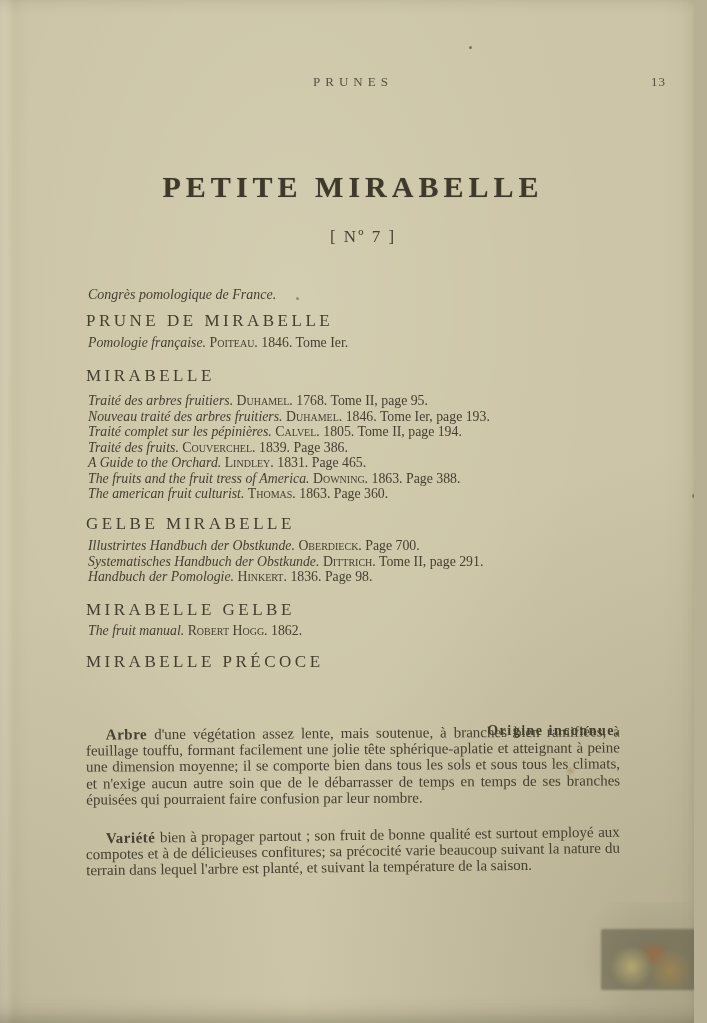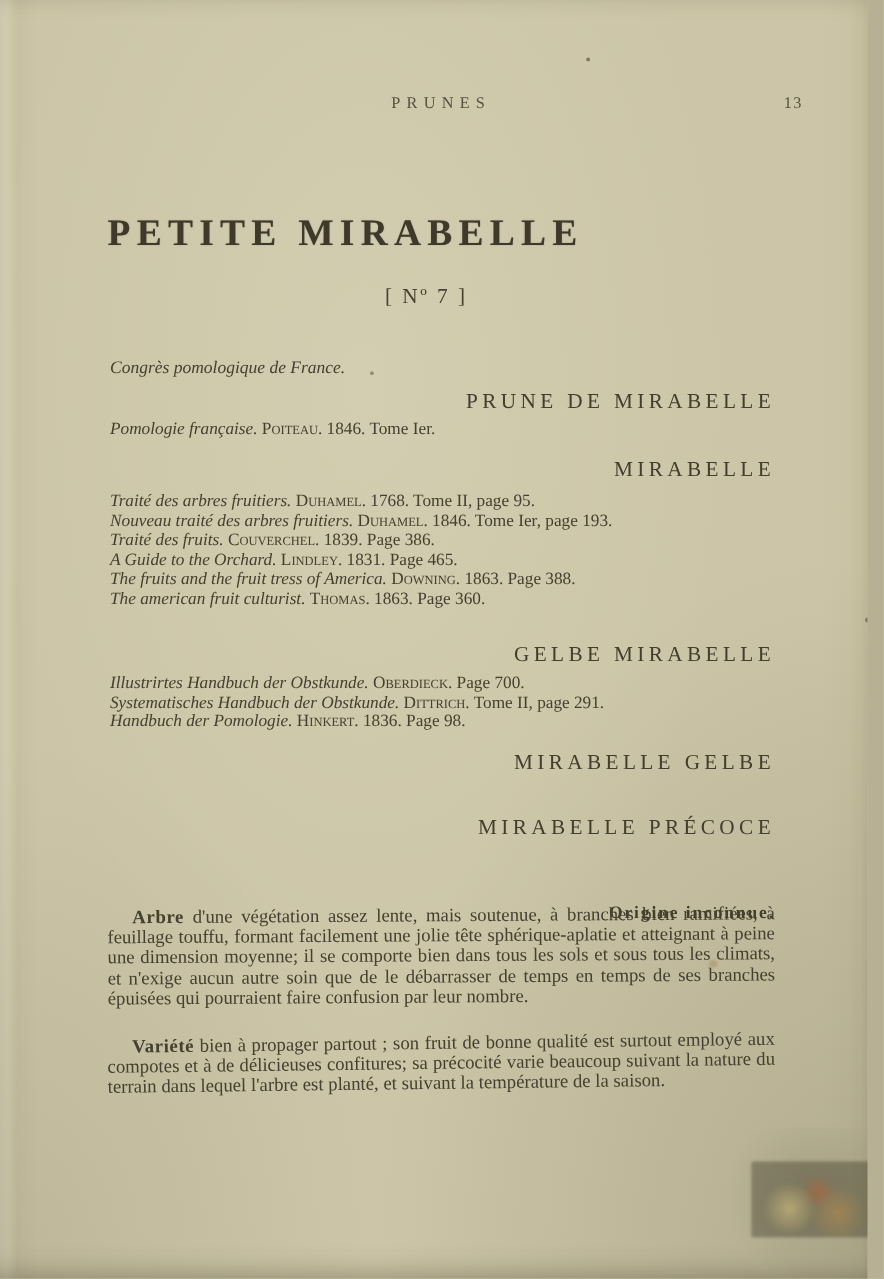--- a/index.html
+++ b/index.html
@@ -19,30 +19,30 @@
     color:#45402f;
   }
   #page::after{ 
     content:"";position:absolute;inset:0;pointer-events:none;
     box-shadow:inset 0 -14px 22px -12px rgba(70,65,45,.45), inset 0 10px 18px -14px rgba(70,65,45,.25);
   }
   .abs{position:absolute;}
   
   .running{left:86px;width:534px;top:74px;text-align:center;padding-right:40px;
     font-size:13px;letter-spacing:5px;color:#565140;}
-  .pagenum{top:74px;right:52px;font-size:13px;letter-spacing:1px;color:#565140;}
+  .pagenum{top:74px;right:28px;font-size:13px;letter-spacing:1px;color:#565140;}
   
-  .title{left:86px;width:534px;top:170px;text-align:left;padding-right:62px;
+  .title{left:86px;width:534px;top:170px;text-align:center;padding-right:62px;
     font-size:30px;font-weight:bold;letter-spacing:5px;color:#3e392b;
     text-shadow:0 0 1px rgba(62,57,43,.4);}
-  .numlabel{left:74px;width:534px;top:227px;text-align:center;padding-right:66px;
+  .numlabel{left:96px;width:534px;top:227px;text-align:center;padding-right:66px;
     font-size:17px;letter-spacing:2px;color:#474231;}
   
   .congress{left:88px;top:287px;font-size:14px;font-style:italic;color:#45402f;}
-  .sect-head{left:86px;width:534px;text-align:right;padding-right:66px;
+  .sect-head{left:86px;width:534px;text-align:left;padding-right:66px;
     font-size:17px;letter-spacing:3.5px;color:#433e2d;}
   .cites{left:88px;width:540px;font-size:13.8px;line-height:15.5px;color:#45402f;}
   .cite{white-space:nowrap;}
   .cite .t{font-style:italic;}
   .cite .a{font-variant:small-caps;}
   .origin{left:86px;width:534px;top:699px;text-align:right;padding-right:44px;
     font-size:14px;font-weight:bold;letter-spacing:1.5px;color:#433e2d;margin-top:24px;}
   
   .para{left:86px;width:534px;font-size:15px;line-height:16.2px;text-align:justify;
     text-indent:20px;color:#45402f;}
@@ -90,20 +90,25 @@
       <span class="t">Traité des arbres fruitiers.</span>
       <span class="a">Duhamel.</span>
       <span class="d">1768. Tome II, page 95.</span>
     </div>
     <div class="cite">
       <span class="t">Nouveau traité des arbres fruitiers.</span>
       <span class="a">Duhamel.</span>
       <span class="d">1846. Tome Ier, page 193.</span>
     </div>
     <div class="cite">
+      <span class="t">Traité complet sur les pépinières.</span>
+      <span class="a">Calvel.</span>
+      <span class="d">1805. Tome II, page 194.</span>
+    </div>
+    <div class="cite">
       <span class="t">Traité des fruits.</span>
       <span class="a">Couverchel.</span>
       <span class="d">1839. Page 386.</span>
     </div>
     <div class="cite">
       <span class="t">A Guide to the Orchard.</span>
       <span class="a">Lindley.</span>
       <span class="d">1831. Page 465.</span>
     </div>
     <div class="cite">
@@ -131,20 +136,27 @@
       <span class="d">Tome II, page 291.</span>
     </div>
     <div class="cite">
       <span class="t">Handbuch der Pomologie.</span>
       <span class="a">Hinkert.</span>
       <span class="d">1836. Page 98.</span>
     </div>
   </div>
 
   <div class="abs sect-head" style="top:600px">MIRABELLE GELBE</div>
+  <div class="abs cites" style="top:623px">
+    <div class="cite">
+      <span class="t">The fruit manual.</span>
+      <span class="a">Robert Hogg.</span>
+      <span class="d">1862.</span>
+    </div>
+  </div>
 
   <div class="abs sect-head" style="top:652px">MIRABELLE PRÉCOCE</div>
 
   <div class="abs origin">Origine inconnue.</div>
 
   <div class="abs para tilt1" style="top:725px">
     <span class="lead">Arbre</span>
     <span>d'une végétation assez lente, mais soutenue, à branches bien ramifiées, à feuillage touffu, formant facilement une jolie tête sphérique-aplatie et atteignant à peine une dimension moyenne; il se comporte bien dans tous les sols et sous tous les climats, et n'exige aucun autre soin que de le débarrasser de temps en temps de ses branches épuisées qui pourraient faire confusion par leur nombre.</span>
   </div>
   <div class="abs para tilt2" style="top:827px">

